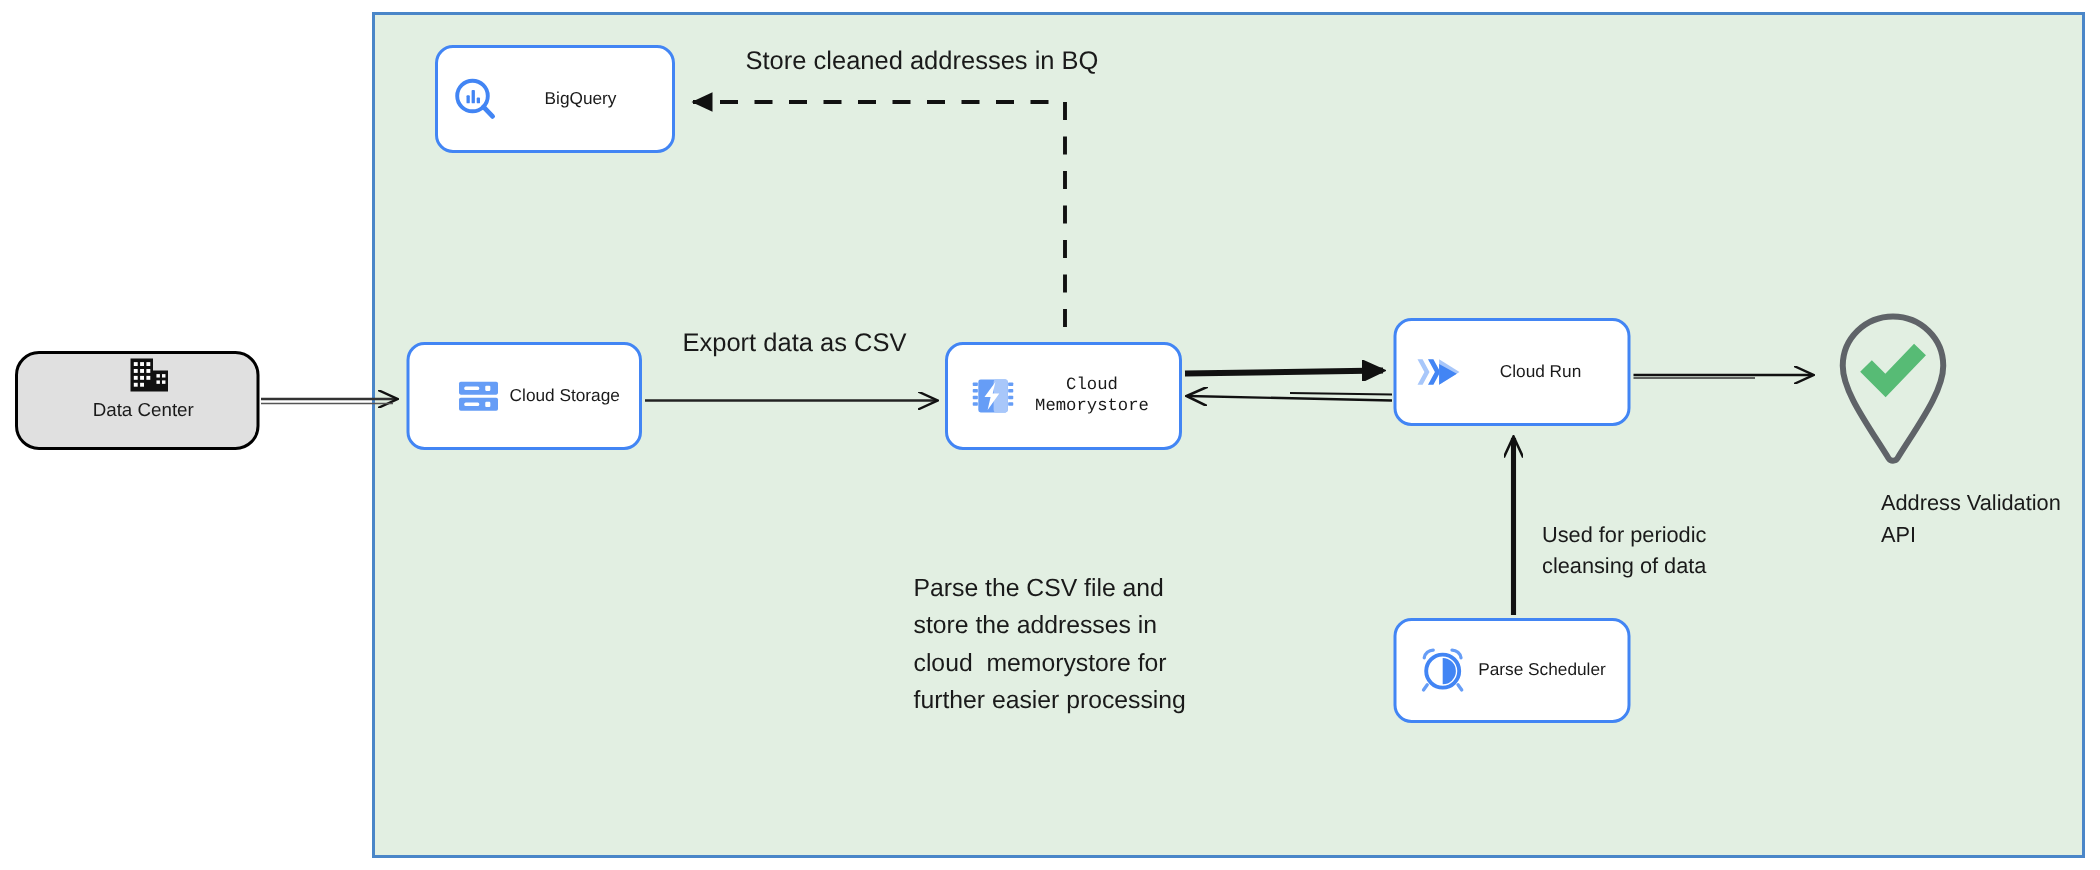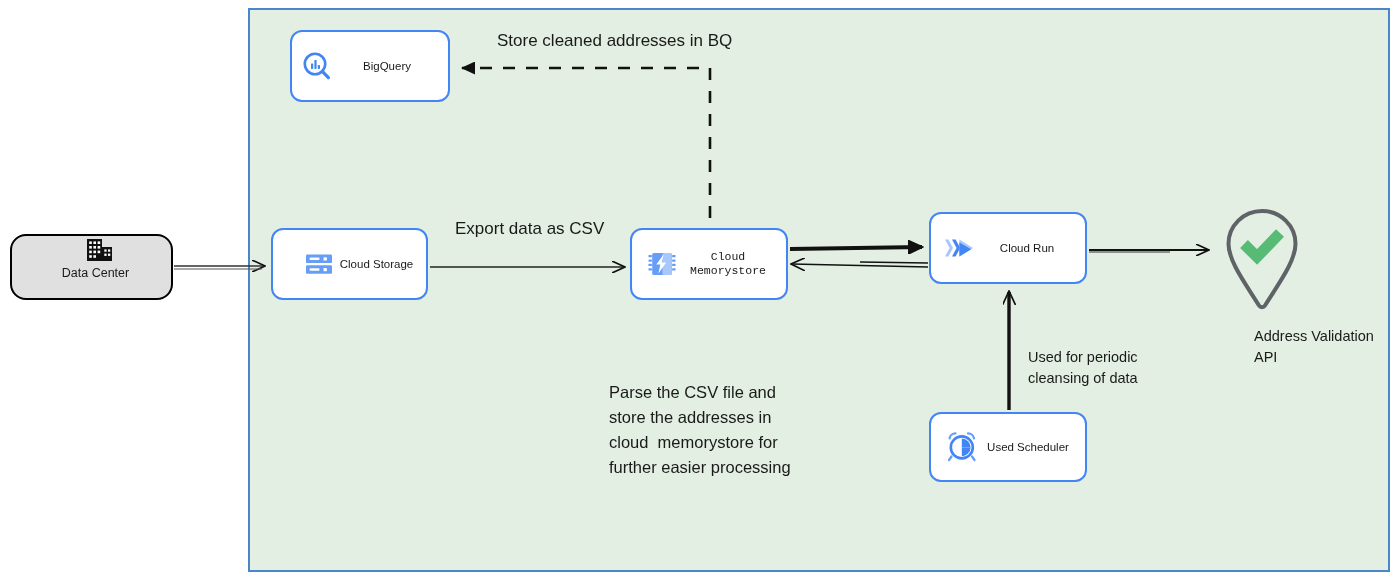--- a/index.html
+++ b/index.html
@@ -252,21 +252,21 @@
       <svg width="34" height="32" viewBox="0 0 34 32" xmlns="http://www.w3.org/2000/svg">
         <path d="M4.5,7.5 A6,6 0 0 1 10.5,2.4" fill="none" stroke="#669df6" stroke-width="2.2" stroke-linecap="round"></path>
         <path d="M29,7.5 A6,6 0 0 0 23,2.4" fill="none" stroke="#669df6" stroke-width="2.2" stroke-linecap="round"></path>
         <line x1="6.5" y1="25.5" x2="4" y2="29" stroke="#669df6" stroke-width="2.2" stroke-linecap="round"></line>
         <line x1="27" y1="25.5" x2="29.5" y2="29" stroke="#669df6" stroke-width="2.2" stroke-linecap="round"></line>
         <circle cx="16.8" cy="16.4" r="11" fill="none" stroke="#4285f4" stroke-width="2.6"></circle>
         <path d="M16.8,7.6 A8.8,8.8 0 0 1 25.6,16.4 L16.8,16.4 Z" fill="#4285f4"></path>
         <path d="M16.8,16.4 L16.8,25.2 A8.8,8.8 0 0 0 25.6,16.4 Z" fill="#4285f4"></path>
       </svg>
     </span>
-    <span class="node-label">Used Scheduler</span>
+    <span class="node-label">Parse Scheduler</span>
   </div>
 
   <div id="node-validation">
     <span>
       <svg width="96" height="110" viewBox="0 0 96 110" xmlns="http://www.w3.org/2000/svg">
         <path d="M48,6 C29.5,6 14.5,20.6 14.5,38.8 C14.5,56 31,78 45,100.5 C46.4,102.7 49.6,102.7 51,100.5 C65,78 81.5,56 81.5,38.8 C81.5,20.6 66.5,6 48,6 Z" fill="none" stroke="#5f6368" stroke-width="4"></path>
         <path d="M30,39 L43,52 L66,28" fill="none" stroke="#57bb75" stroke-width="11" stroke-linecap="butt" stroke-linejoin="miter"></path>
       </svg>
     </span>
   </div>

